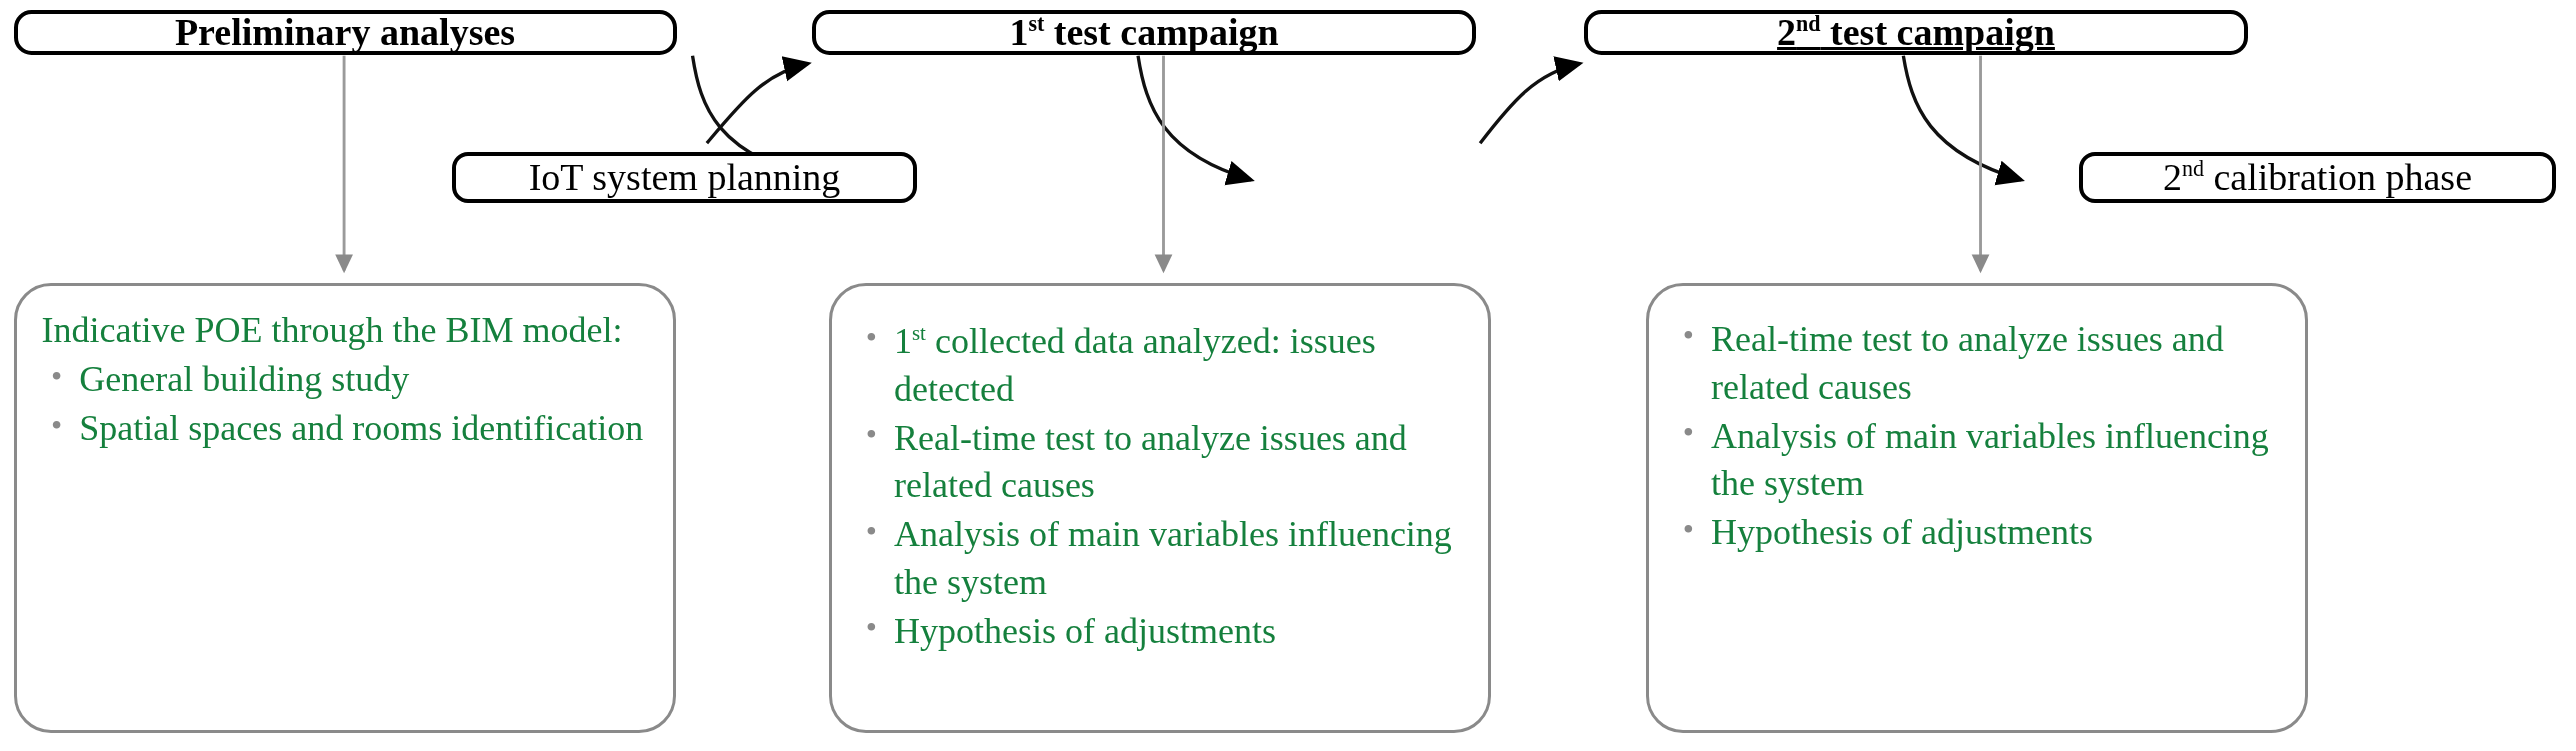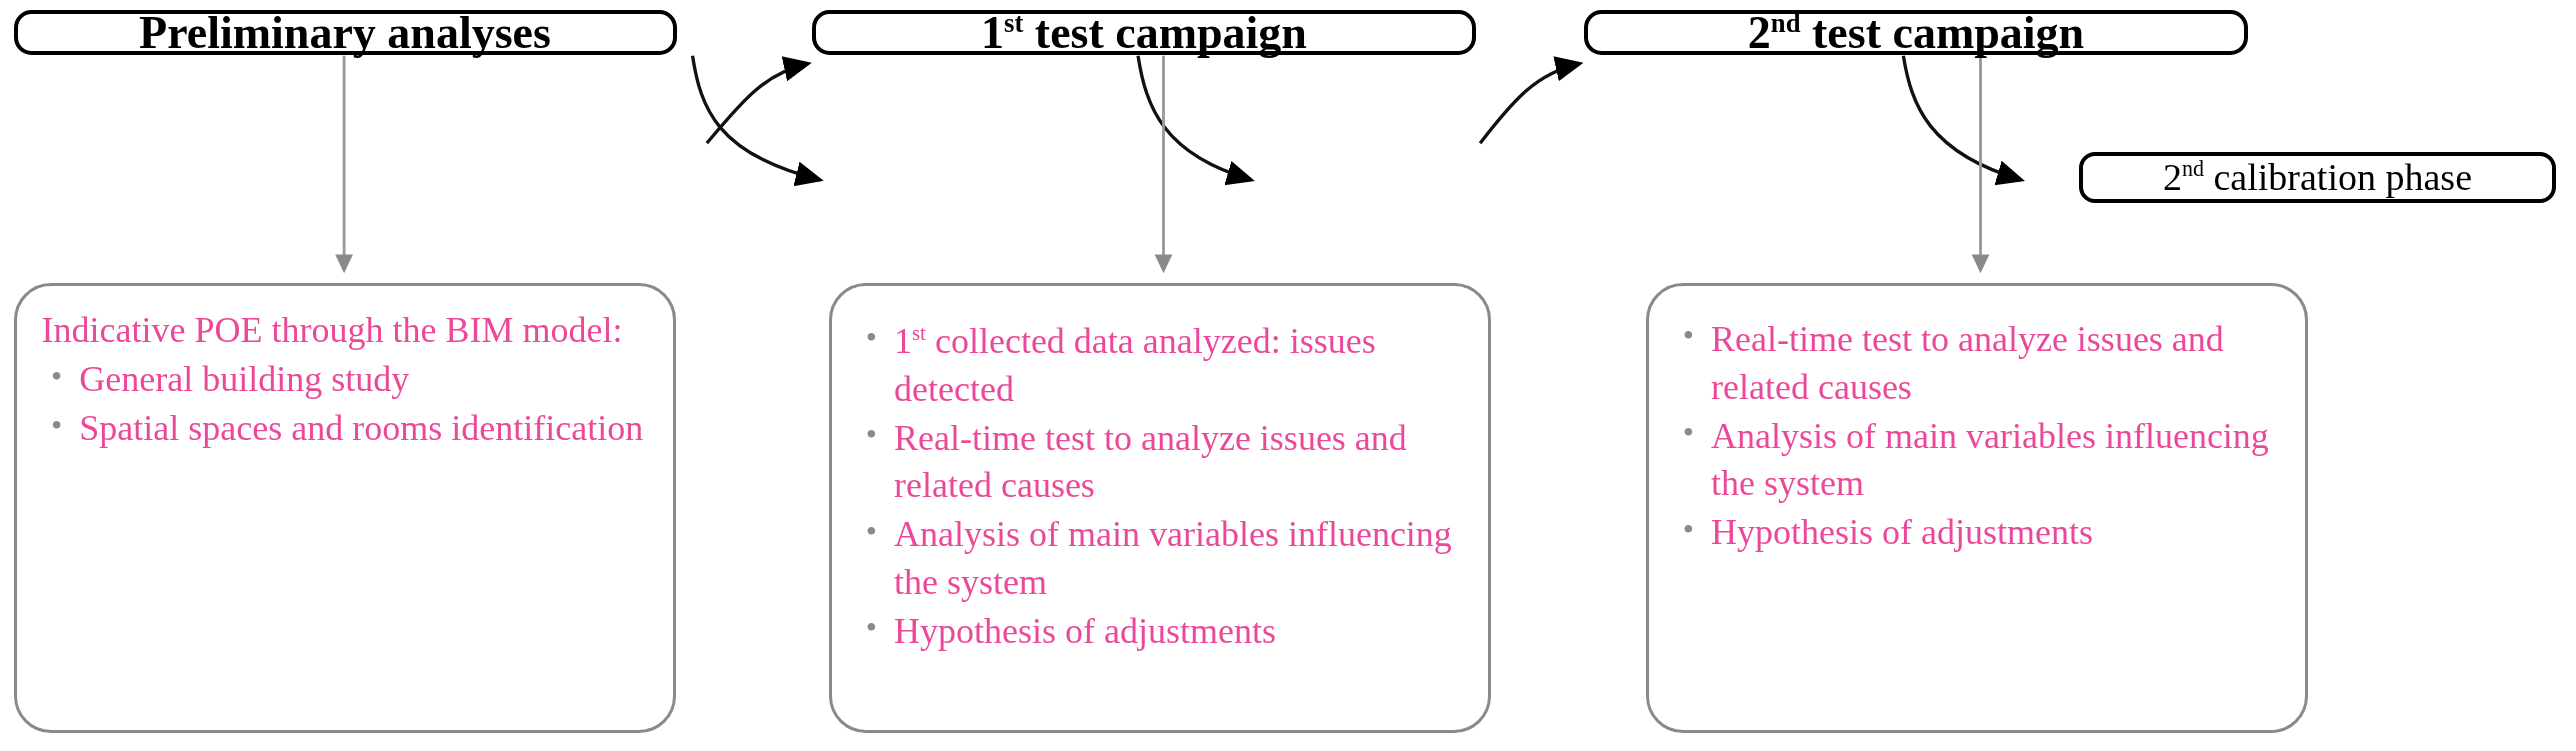--- a/index.html
+++ b/index.html
@@ -17,33 +17,33 @@
     box-sizing:border-box;
     border:4px solid #000000;
     border-radius:17.5px;
     background:#ffffff;
     display:flex;align-items:center;justify-content:center;
     color:#000000;
     text-align:center;
     line-height:1.05;
     z-index:3;
   }
-  .pbox.lvl1{font-weight:bold;font-size:46px;text-align:right;}
+  .pbox.lvl1{font-weight:bold;font-size:38px;text-align:right;}
   .pbox.lvl2{font-weight:normal;font-size:38px;border-width:4px;border-radius:16px;}
   .pbox .lbl{display:inline-block;white-space:nowrap;padding:0 8px;}
   .pbox sup{font-size:0.58em;vertical-align:super;line-height:0;}
 
   
   .dbox{
     position:absolute;
     box-sizing:border-box;
     border:3.2px solid #8a8a8a;
     border-radius:37px;
     background:#ffffff;
-    color:#ec4899;
+    color:#15803d;
     font-size:36px;
     line-height:1.32;
     padding:21px 24px 16px 21px;
     z-index:3;
   }
   .dbox .intro{margin:0 0 1.6px 3.2px;}
   .dbox ul{list-style:none;margin:0;padding:0;}
   .dbox li{
     position:relative;
     padding-left:41px;
@@ -89,24 +89,27 @@
   </svg>
 
   <div class="pbox lvl1" style="left:13.5px;top:10.3px;width:663px;height:45px;">
     <span class="lbl"><span>Preliminary analyses</span><span></span></span>
   </div>
 
   <div class="pbox lvl1" style="left:812px;top:10.3px;width:664px;height:45px;">
     <span class="lbl"><span>1</span><sup>st</sup><span> test campaign</span></span>
   </div>
 
-  <div class="pbox lvl1" style="left:1584px;top:10.3px;width:664px;height:45px;">
+  <div class="pbox lvl1" style="left:1584px;top:10.3px;width:664px;height:45px;text-decoration:underline;">
     <span class="lbl"><span>2</span><sup>nd</sup><span> test campaign</span></span>
   </div>
 
+  <div class="pbox lvl2" style="left:452px;top:152px;width:465px;height:51px;">
+    <span class="lbl"><span>IoT system planning</span><span></span></span>
+  </div>
 
 
   <div class="pbox lvl2" style="left:2079px;top:152px;width:477px;height:51px;">
     <span class="lbl"><span>2</span><sup>nd</sup><span> calibration phase</span></span>
   </div>
 
   <div class="dbox" style="left:14.3px;top:283px;width:662px;height:450px;">
     <div class="intro">Indicative POE through the BIM model:</div>
     <ul>
       <li><span>General building study</span><span></span></li>

